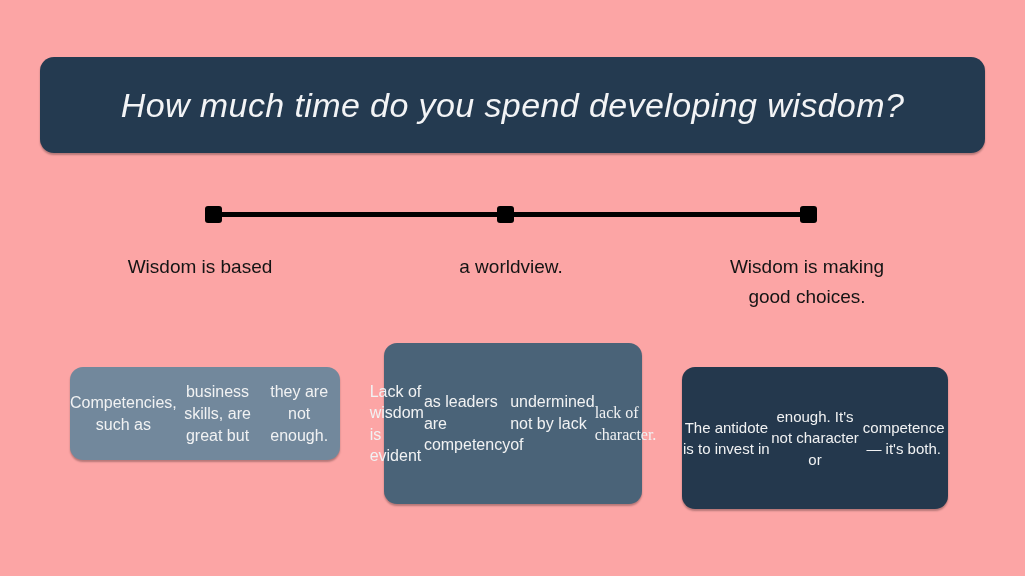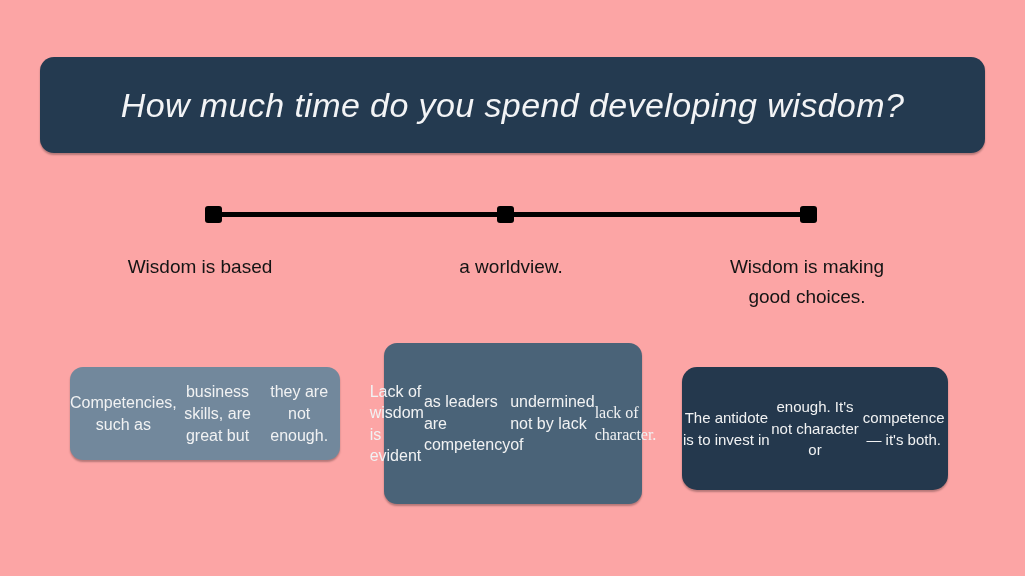--- a/index.html
+++ b/index.html
@@ -82,22 +82,22 @@
   .card-2 {
     left: 384px; top: 343px;
     width: 258px; height: 161px;
     font-size: 16px; line-height: 21.5px;
   }
   .card-2 .card-line { width: 198px; text-align: left; text-align-last: justify; }
   .card-2 .card-line.last-line { text-align-last: left; font-family: Liberation Serif, serif; }
 
   .card-3 {
     left: 682px; top: 367px;
-    width: 266px; height: 123px;
-    font-size: 15px; line-height: 21.5px; border-radius: 15px;
+    width: 266px; height: 142px;
+    font-size: 15px; line-height: 21.5px;
   }
   .card-3 .card-line { width: 226px; text-align: center; }
 </style>
 </head>
 <body>
 
 <div class="slide">
 
   <div class="header-banner" style="background-color: rgb(36, 58, 80);">
     <div class="header-title">How much time do you spend developing wisdom?</div>

